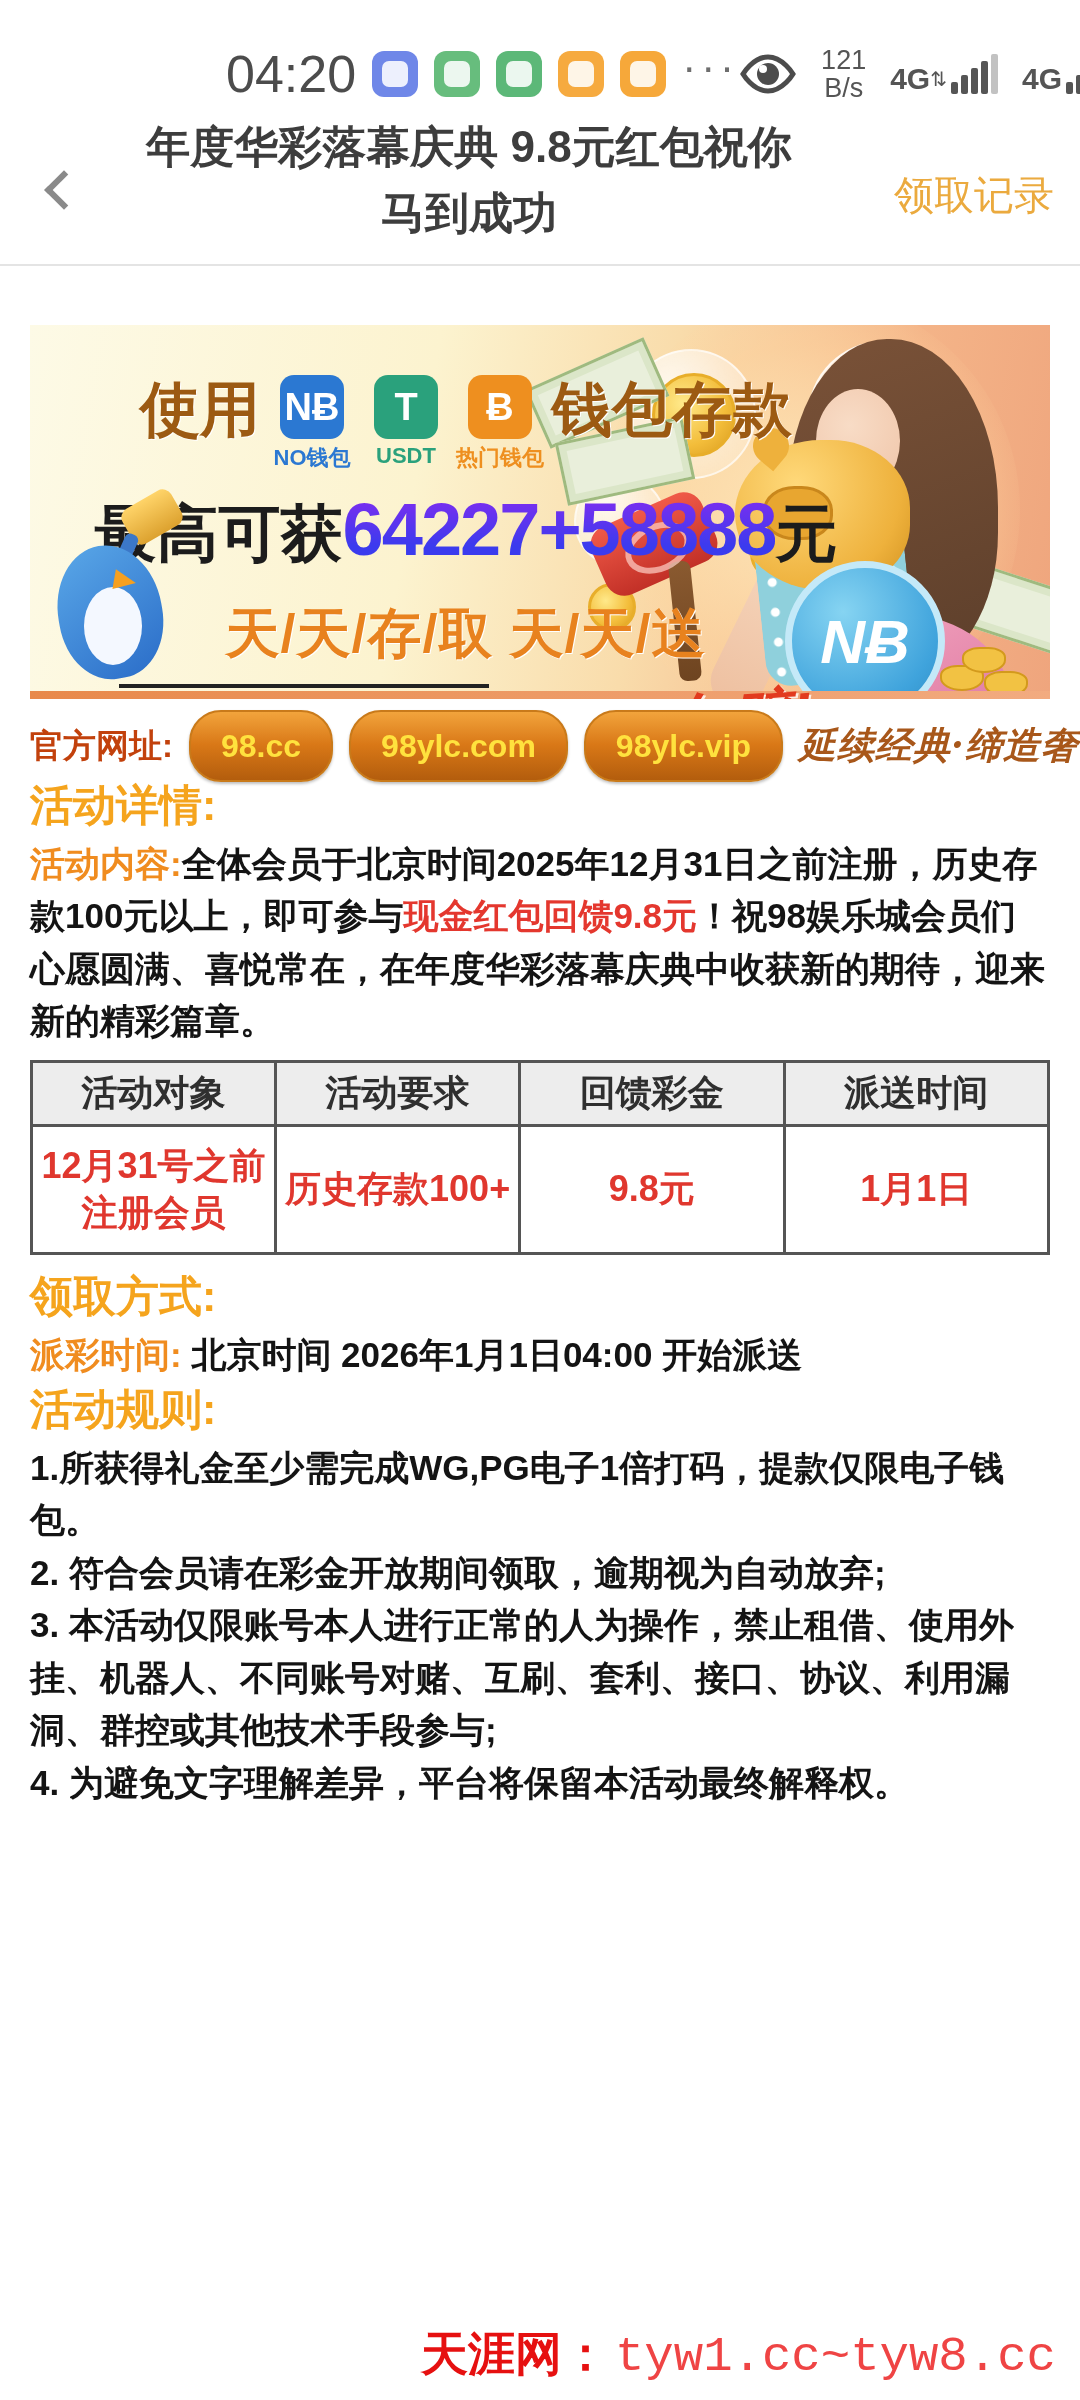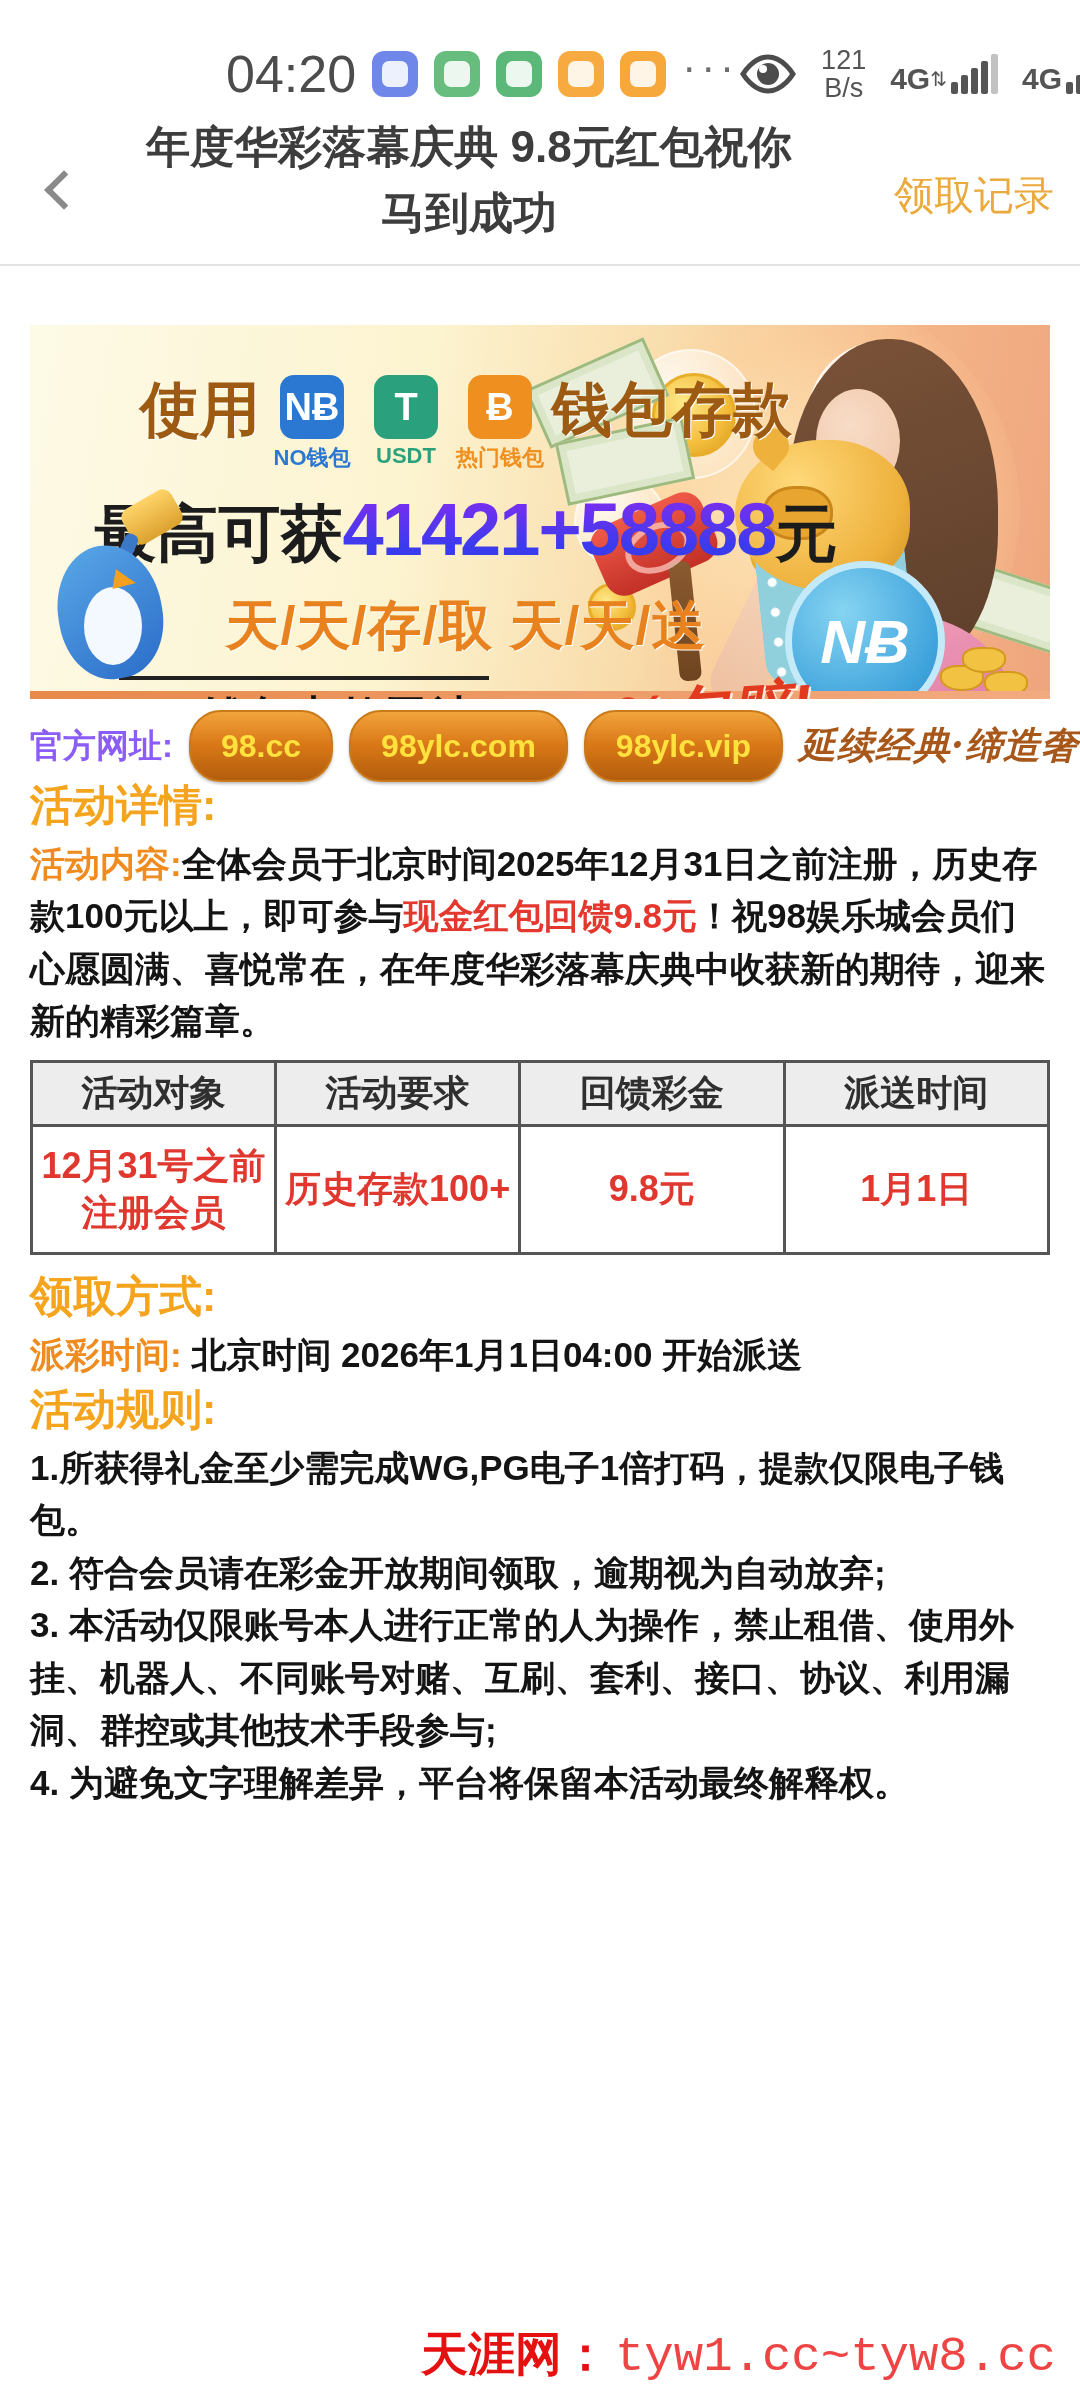--- a/index.html
+++ b/index.html
@@ -121,32 +121,32 @@
   .wb-no   { background:#2b78d2; }
   .wb-usdt { background:#2aa17c; }
   .wb-btc  { background:#ee8f1f; }
   .wallet-label { font-size:22px; font-weight:bold; margin-top:4px; white-space:nowrap; }
   .wl-no{color:#2b78d2}.wl-usdt{color:#2aa17c}.wl-btc{color:#ee8f1f}
   .row-amount { margin-top:14px; font-weight:bold; white-space:nowrap; }
   .amount-prefix,.amount-suffix { font-size:62px; color:#1c1c1c; }
   .amount-number { font-size:74px; color:#4e2bf0; letter-spacing:-2px;
     background:linear-gradient(180deg,#8a2bf0 0%,#3b3bee 70%); -webkit-background-clip:text;
     background-clip:text; -webkit-text-fill-color:transparent; }
-  .row-slogan { margin-top:14px; font-size:54px; font-weight:bold; color:#e8821e; letter-spacing:1px;
+  .row-slogan { margin-top:22px; font-size:54px; font-weight:bold; color:#e8821e; letter-spacing:1px;
     text-shadow:1px 1px 0 #fff; }
   .row-guarantee { margin-top:12px; display:flex; align-items:center; justify-content:center; gap:20px; }
   .guarantee-label { border-top:4px solid #222; border-bottom:4px solid #222; padding:8px 12px;
     font-size:44px; font-weight:bold; color:#111; letter-spacing:2px; white-space:nowrap; }
   .guarantee-highlight { font-size:62px; font-weight:bold; font-style:italic; color:#e23a1e;
     transform:rotate(-4deg); text-shadow:2px 2px 0 rgba(255,255,255,.8); white-space:nowrap; }
 
   
   .official-row { position:absolute; top:714px; left:30px; width:1020px; height:64px;
     display:flex; align-items:center; gap:16px; }
-  .official-label { font-size:33px; font-weight:bold; color:#8b5cf6; white-space:nowrap;
+  .official-label { font-size:33px; font-weight:bold; color:#c2410c; white-space:nowrap;
     text-shadow:1px 1px 0 #fff; }
   .site-pill { background:linear-gradient(180deg,#f2a43c 0%,#d97817 48%,#b35d0d 100%);
     border:2px solid #c97a1a; border-radius:32px; color:#ffe23e; font-size:32px; font-weight:bold;
     padding:18px 30px; line-height:1; box-shadow:0 2px 3px rgba(0,0,0,.25); white-space:nowrap; cursor:pointer; }
   .calligraphy { font-family:"DejaVu Serif", serif; font-weight:bold; font-style:italic;
     color:#a8571a; font-size:37px; letter-spacing:1px; white-space:nowrap; }
 
   
   .content { position:absolute; top:778px; left:30px; width:1020px; }
   .section-heading { font-size:43px; color:#f5a41d; font-weight:bold; margin:0 0 4px 0; line-height:1.3; }
@@ -285,21 +285,21 @@
         <span class="wallet-badge wb-usdt">T</span>
         <span class="wallet-label wl-usdt">USDT</span>
       </span>
       <span class="wallet">
         <span class="wallet-badge wb-btc">Ƀ</span>
         <span class="wallet-label wl-btc">热门钱包</span>
       </span>
       <span class="deposit-label">钱包存款</span>
     </div>
     <div class="row-amount">
-      <span class="amount-prefix">最高可获</span><span class="amount-number">41421+58888</span><span class="amount-suffix">元</span>
+      <span class="amount-prefix">最高可获</span><span class="amount-number">64227+58888</span><span class="amount-suffix">元</span>
     </div>
     <div class="row-slogan">天/天/存/取 天/天/送</div>
     <div class="row-guarantee">
       <span class="guarantee-label">NO钱包出款司法</span>
       <span class="guarantee-highlight">100%包赔!</span>
     </div>
   </div>
   <div class="banner-strip"></div>
 </div>
 

